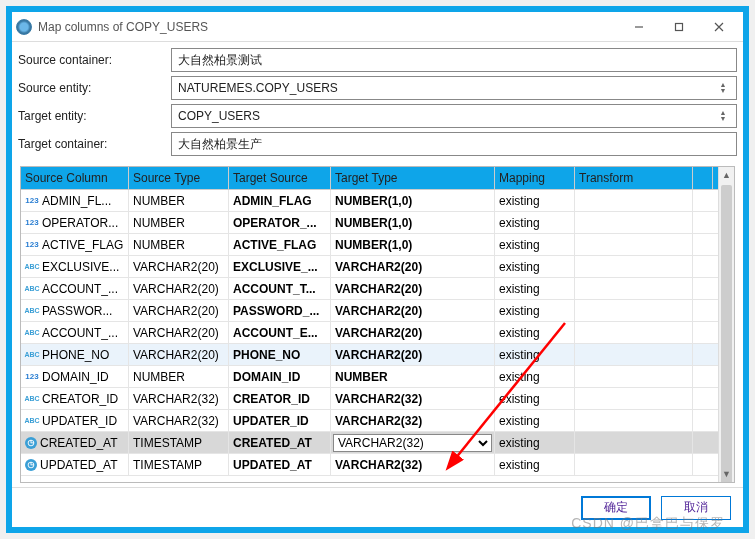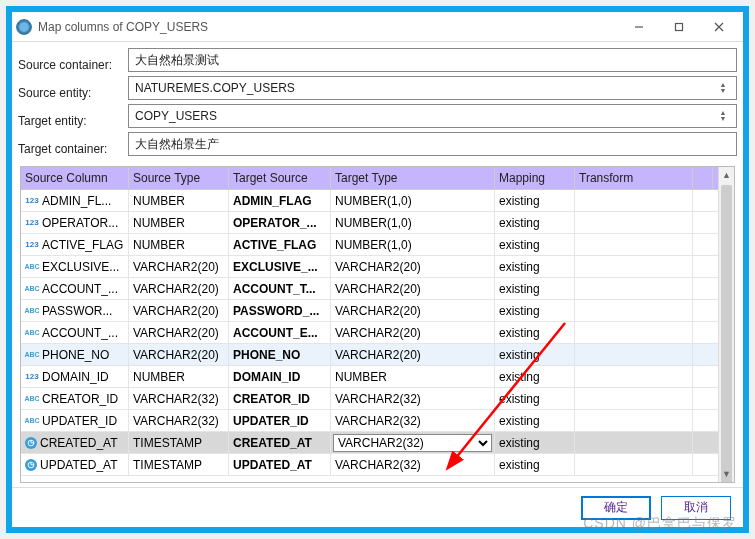--- a/index.html
+++ b/index.html
@@ -6,61 +6,61 @@
 body { background: #f0f0f0; padding: 6px; }
 .dialog { width: 743px; height: 527px; background: #fff; border: 6px solid #0ea5e9; display: flex; flex-direction: column; }
 .titlebar { height: 30px; background: #fff; border-bottom: 1px solid #ddd; display: flex; align-items: center; padding: 0 4px; }
 .titlebar .app-icon { width: 16px; height: 16px; margin-right: 6px; background: radial-gradient(circle, #6bb7e8 40%, #3a7ca8 60%, #2c5c7e 100%); border-radius: 50%; border: 1px solid #3a7ca8; }
 .titlebar .title { flex: 1; color: #555; font-size: 12px; }
 .win-btns { display: flex; }
 .win-btn { width: 40px; height: 28px; display: flex; align-items: center; justify-content: center; color: #555; cursor: pointer; }
 .win-btn svg { width: 10px; height: 10px; stroke: currentColor; stroke-width: 1.2; fill: none; }
 
 .form { padding: 2px 6px 4px 6px; }
-.form-row { display: flex; align-items: flex-end; margin: 4px 0; }
+.form-row { display: flex; align-items: center; margin: 4px 0; gap: 43px; }
 .form-row label { width: 110px; color: #222; }
 .form-row .field { flex: 1; height: 22px; border: 1px solid #888; padding: 11px 6px; display: flex; align-items: center; justify-content: space-between; color: #222; background: #fff; }
 .field .updn { width: 14px; display: flex; flex-direction: column; }
 .field .updn span { font-size: 7px; color: #666; line-height: 6px; text-align: center; cursor: pointer; }
 
 .grid-wrap { position: relative; flex: 1; margin: 2px 8px 4px 8px; border: 1px solid #bbb; display: flex; overflow: hidden; }
 .grid { flex: 1; overflow: hidden; }
 .head-row, .row { display: flex; }
-.head-row { border-bottom: 1px solid #ccc; background: #c4b5fd; }
+.head-row { border-bottom: 1px solid #ccc; background: #0ea5e9; }
 .row { border-bottom: 1px solid #e5e5e5; height: 22px; align-items: center; }
 .row.hover { background: #eaf3fb; }
 .row.sel { background: #d8d8d8; }
 .cell { padding: 0 4px; border-right: 1px solid #e5e5e5; height: 100%; display: flex; align-items: center; overflow: hidden; white-space: nowrap; text-overflow: ellipsis; }
 .head-row .cell { height: 22px; color: #222; font-weight: 400; border-right: 1px solid #ccc; }
 .c0 { width: 108px; gap: 3px; }
 .c1 { width: 100px; }
 .c2 { width: 102px; font-weight: 700; }
 .head-row .c2 { font-weight: 400; }
-.c3 { width: 164px; font-weight: 400; }
+.c3 { width: 164px; font-weight: 700; }
 .head-row .c3 { font-weight: 400; }
 .c4 { width: 80px; }
 .c5 { width: 118px; }
 .c6 { width: 20px; border-right: none; }
 .ticon { width: 14px; height: 12px; display: inline-flex; align-items: center; justify-content: center; font-size: 8px; font-weight: 600; border-radius: 1px; flex-shrink: 0; }
 .ticon.num { color: #2a7ed2; }
 .ticon.abc { color: #3a9fd6; font-size: 7px; }
 .ticon.ts { background: #3a9fd6; color: #fff; border-radius: 50%; width: 12px; height: 12px; font-size: 8px; }
 .tt-select { flex: 1; height: 18px; border: 1px solid #888; background: #fff; font-weight: 400; }
 .row.sel .c3 { font-weight: 400; padding: 0 2px; }
 
 .vscroll { width: 16px; background: #f1f1f1; position: relative; border-left: 1px solid #ddd; }
 .vscroll .thumb { position: absolute; left: 2px; right: 2px; top: 18px; height: 300px; background: #cdcdcd; border-radius: 2px; }
 .vscroll .arr { position: absolute; left: 0; right: 0; height: 16px; display: flex; align-items: center; justify-content: center; color: #666; font-size: 9px; cursor: pointer; }
 .vscroll .arr.up { top: 0; } .vscroll .arr.down { bottom: 0; }
 
 .footer { height: 40px; border-top: 1px solid #ddd; display: flex; align-items: center; justify-content: flex-end; padding: 0 12px; gap: 10px; }
 .btn { min-width: 70px; height: 24px; border: 1px solid #0078d7; background: #fff; color: #4c1d95; cursor: pointer; }
 .btn.primary { border: 1px solid #0078d7; box-shadow: inset 0 0 0 1px #0078d7; }
 
-.watermark { position: absolute; right: 18px; bottom: 6px; color: rgba(120,120,120,0.55); font-size: 14px; letter-spacing: 1px; pointer-events: none; }
+.watermark { position: absolute; right: 30px; bottom: 6px; color: rgba(120,120,120,0.55); font-size: 14px; letter-spacing: 1px; pointer-events: none; }
 
 .arrow { position: absolute; left: 424px; top: 146px; pointer-events: none; }
 </style>
 </head>
 <body>
 
 <div class="dialog">
 
   <div class="titlebar">
     <div class="app-icon"></div>

